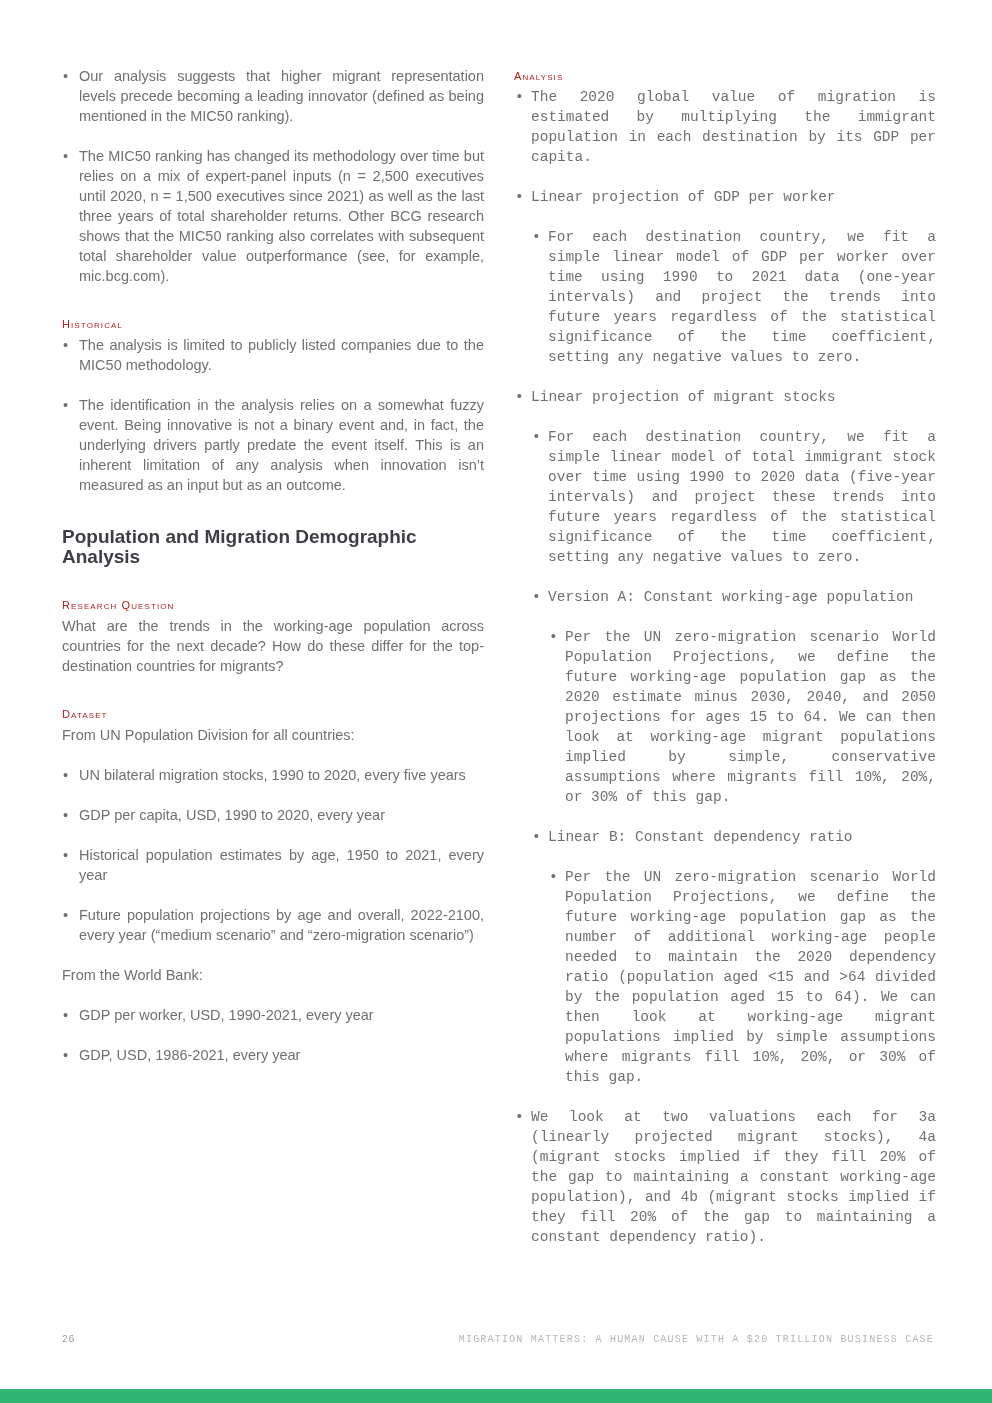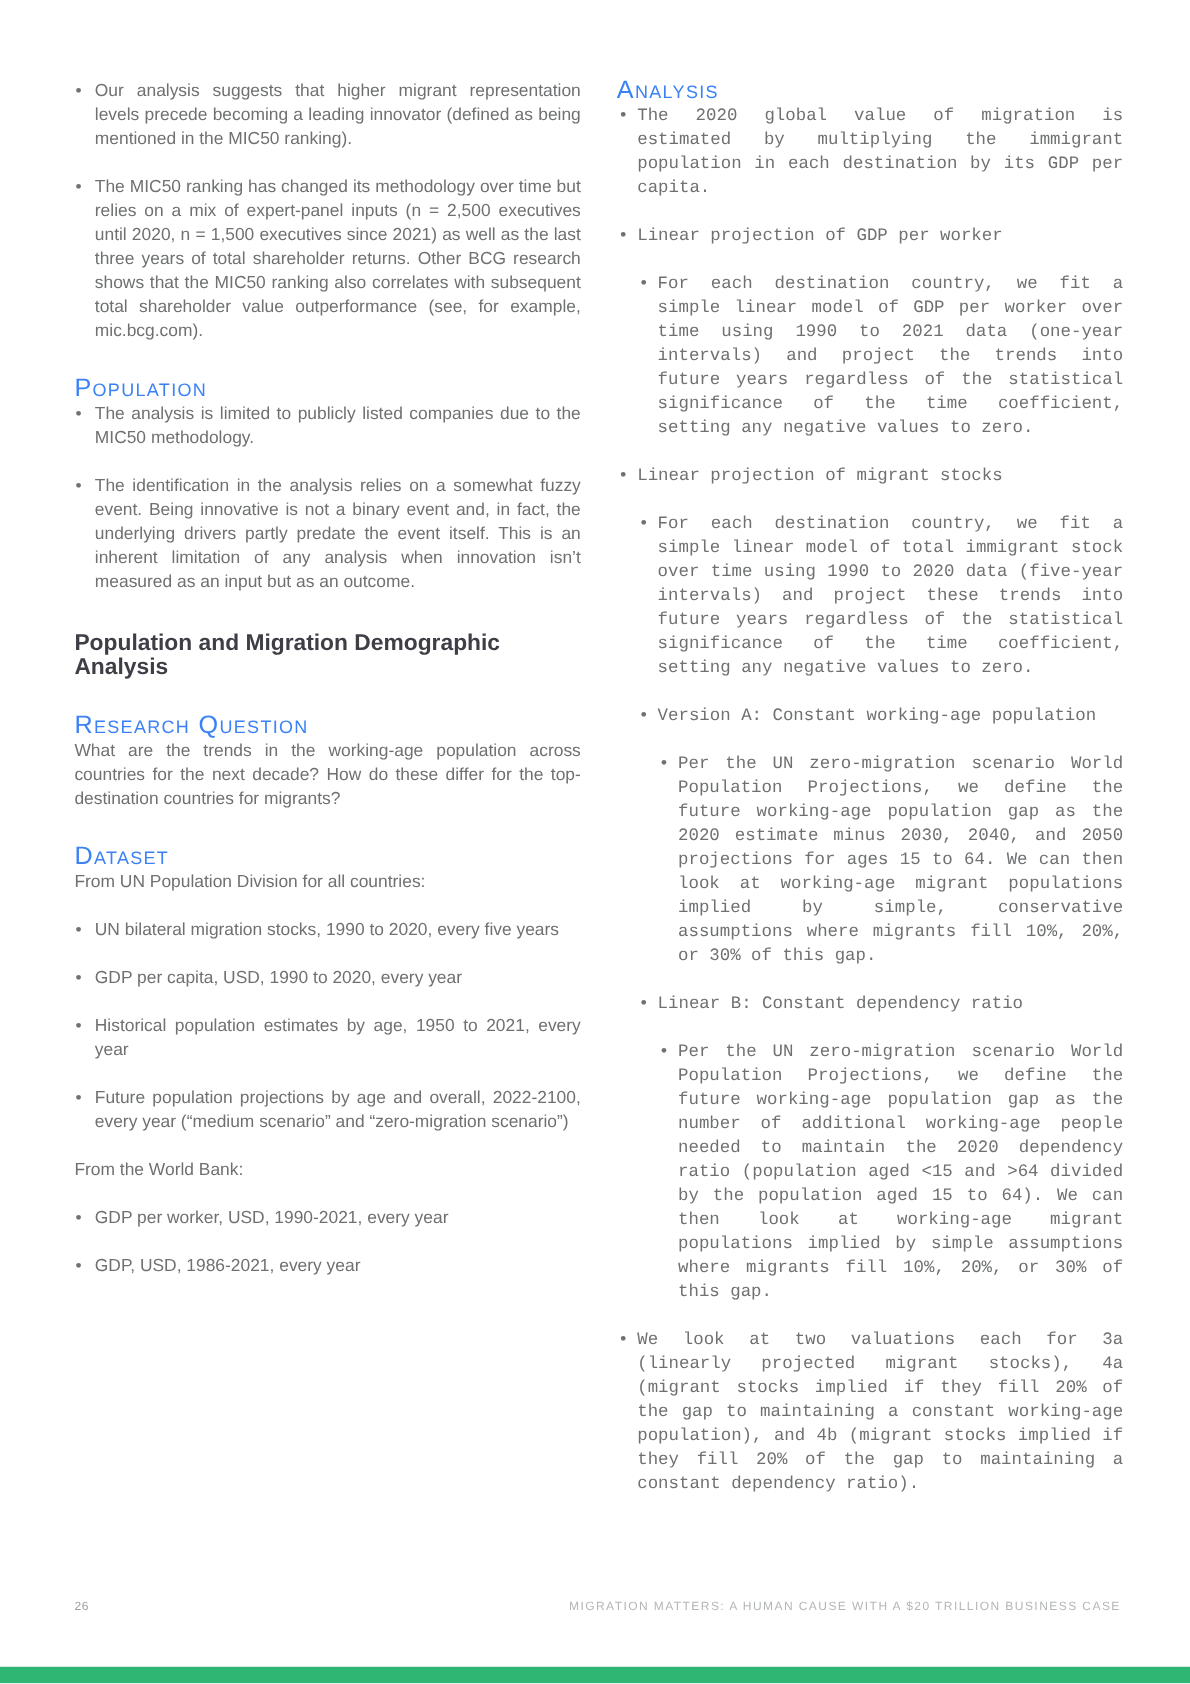--- a/index.html
+++ b/index.html
@@ -60,24 +60,24 @@
     top: 0;
     color: #6e7072;
   }
   .bullet.lvl2 { margin-left: 17px; }
   .bullet.lvl3 { margin-left: 34px; }
 
   
   .sc-heading {
     font-variant: small-caps;
     font-weight: 400;
-    font-size: 21px;
+    font-size: 11px;
     line-height: 20px;
     letter-spacing: 1.1px;
-    color: #3b82f6;
+    color: #b91c1c;
     margin: 28px 0 1px 0;
   }
   .sc-heading.first { margin-top: 0; }
 
   
   .section-title {
     font-size: 19px;
     line-height: 20px;
     font-weight: 700;
     color: #3e3e46;
@@ -86,20 +86,21 @@
 
   
   .footer {
     position: absolute;
     left: 62px;
     right: 58px;
     bottom: 58px;
     display: flex;
     justify-content: space-between;
     align-items: baseline;
+    font-family: Liberation Mono, monospace;
   }
   .page-number {
     font-size: 10px;
     color: #9a9d9f;
     letter-spacing: 0.5px;
   }
   .footer-title {
     font-size: 10px;
     letter-spacing: 1.2px;
     color: #b3b6b8;
@@ -123,21 +124,21 @@
 
   <div class="columns">
 
     <div class="col">
 
       <ul class="blist">
         <li>Our analysis suggests that higher migrant representation levels precede becoming a leading innovator (defined as being mentioned in the MIC50 ranking).</li>
         <li>The MIC50 ranking has changed its methodology over time but relies on a mix of expert-panel inputs (n = 2,500 executives until 2020, n = 1,500 executives since 2021) as well as the last three years of total shareholder returns. Other BCG research shows that the MIC50 ranking also correlates with subsequent total shareholder value outperformance (see, for example, mic.bcg.com).</li>
       </ul>
 
-      <h3 class="sc-heading">Population</h3>
+      <h3 class="sc-heading">Historical</h3>
       <ul class="blist">
         <li>The analysis is limited to publicly listed companies due to the MIC50 methodology.</li>
         <li>The identification in the analysis relies on a somewhat fuzzy event. Being innovative is not a binary event and, in fact, the underlying drivers partly predate the event itself. This is an inherent limitation of any analysis when innovation isn’t measured as an input but as an outcome.</li>
       </ul>
 
       <h2 class="section-title">Population and Migration Demographic Analysis</h2>
 
       <h3 class="sc-heading">Research Question</h3>
       <p class="para">What are the trends in the working-age population across countries for the next decade? How do these differ for the top-destination countries for migrants?</p>
 

